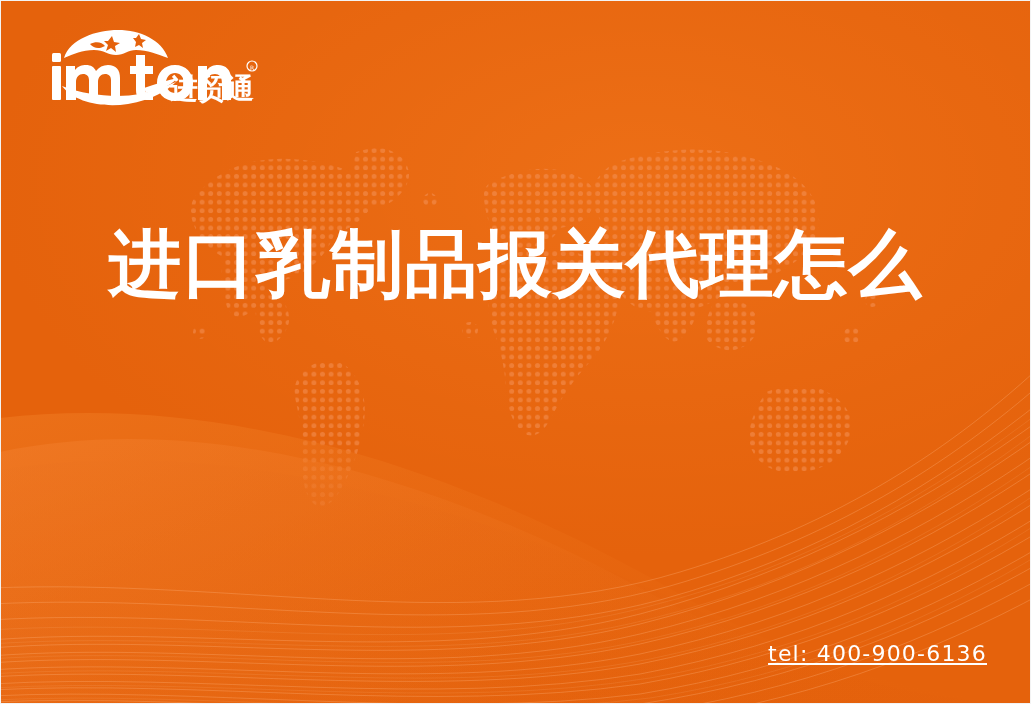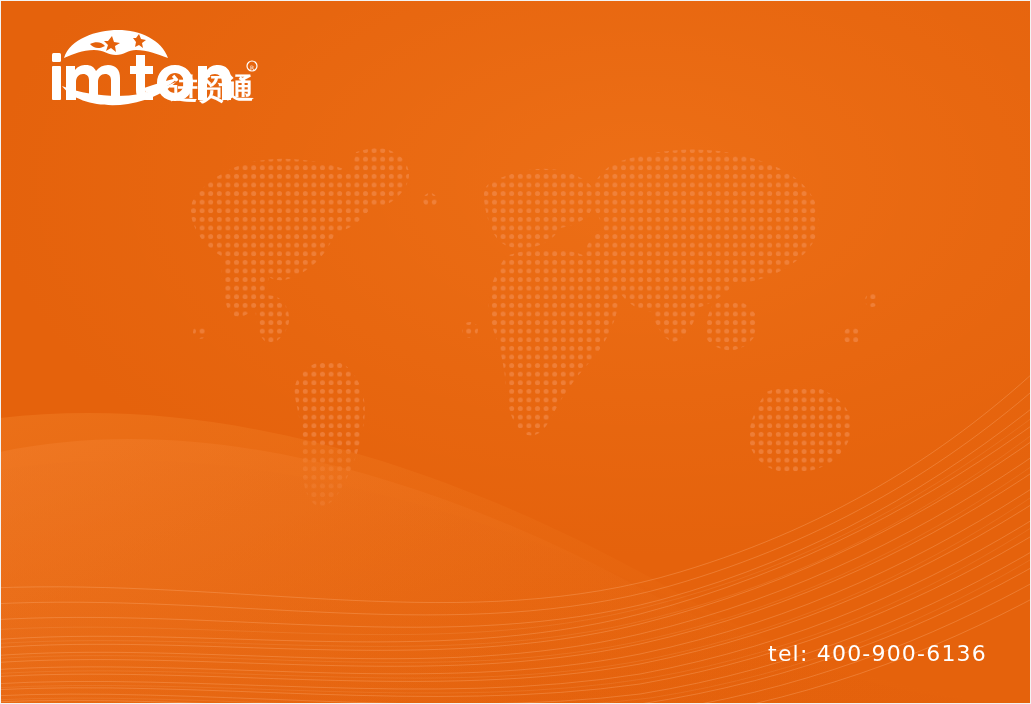--- a/index.html
+++ b/index.html
@@ -94,20 +94,21 @@
   
   #tel {
     position: absolute;
     right: 44px;
     bottom: 38px;
     color: #ffffff;
     font-family: "DejaVu Sans", "Liberation Sans", sans-serif;
     font-size: 22px;
     letter-spacing: 1.2px;
     white-space: nowrap;
+    text-decoration: underline;
   }
 </style>
 </head>
 <body>
 
 <div id="banner">
 
   <div class="layer" id="base-fill"></div>
 
   <div class="layer" id="glow"></div>
@@ -243,19 +244,20 @@
 
       <text x="126" y="70" font-family="DejaVu Sans, Liberation Sans, sans-serif" font-size="28" font-weight="bold" fill="#ffffff">进贸通</text>
 
       <circle cx="208" cy="38" r="5" fill="none" stroke="#ffffff" stroke-width="1.2"></circle>
       <text x="208" y="41.5" text-anchor="middle" font-family="DejaVu Sans, sans-serif" font-size="6" fill="#ffffff">R</text>
     </svg>
 
   </div>
 
   <div id="headline">
+    <span class="headline-line">进口乳制品报关代理怎么</span>
   </div>
 
   <div id="tel">tel: 400-900-6136</div>
 
   <div id="edge-border"></div>
 
 </div>
 
 </body></html>

